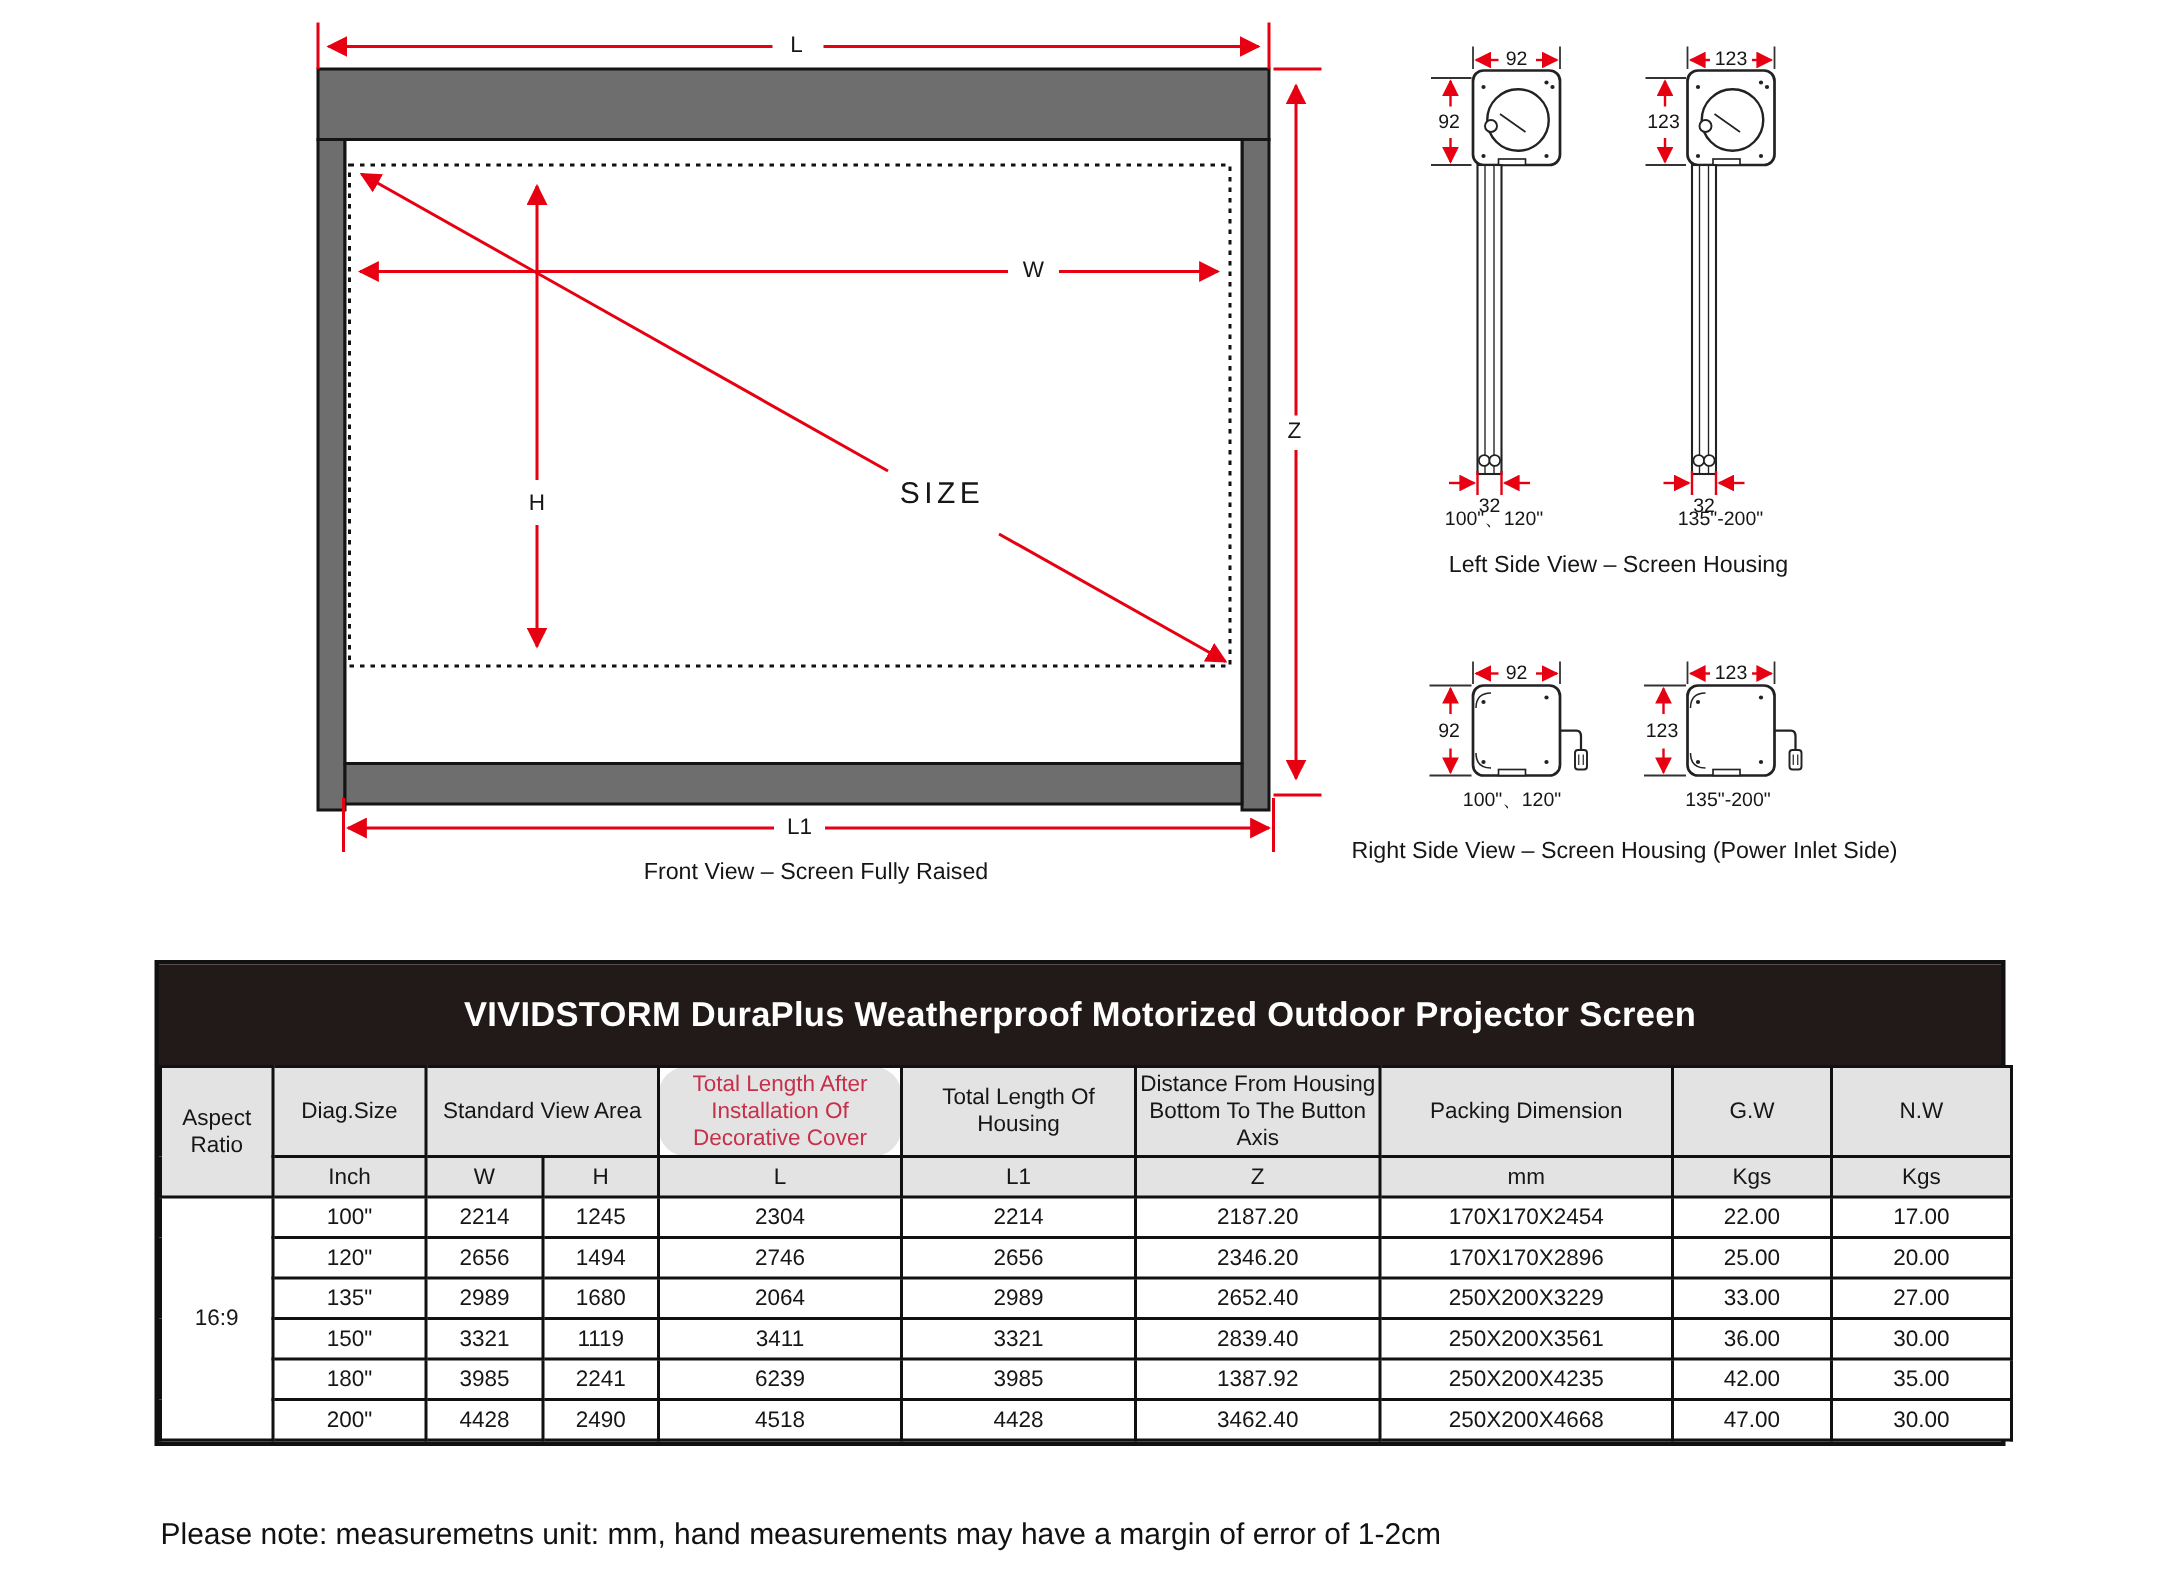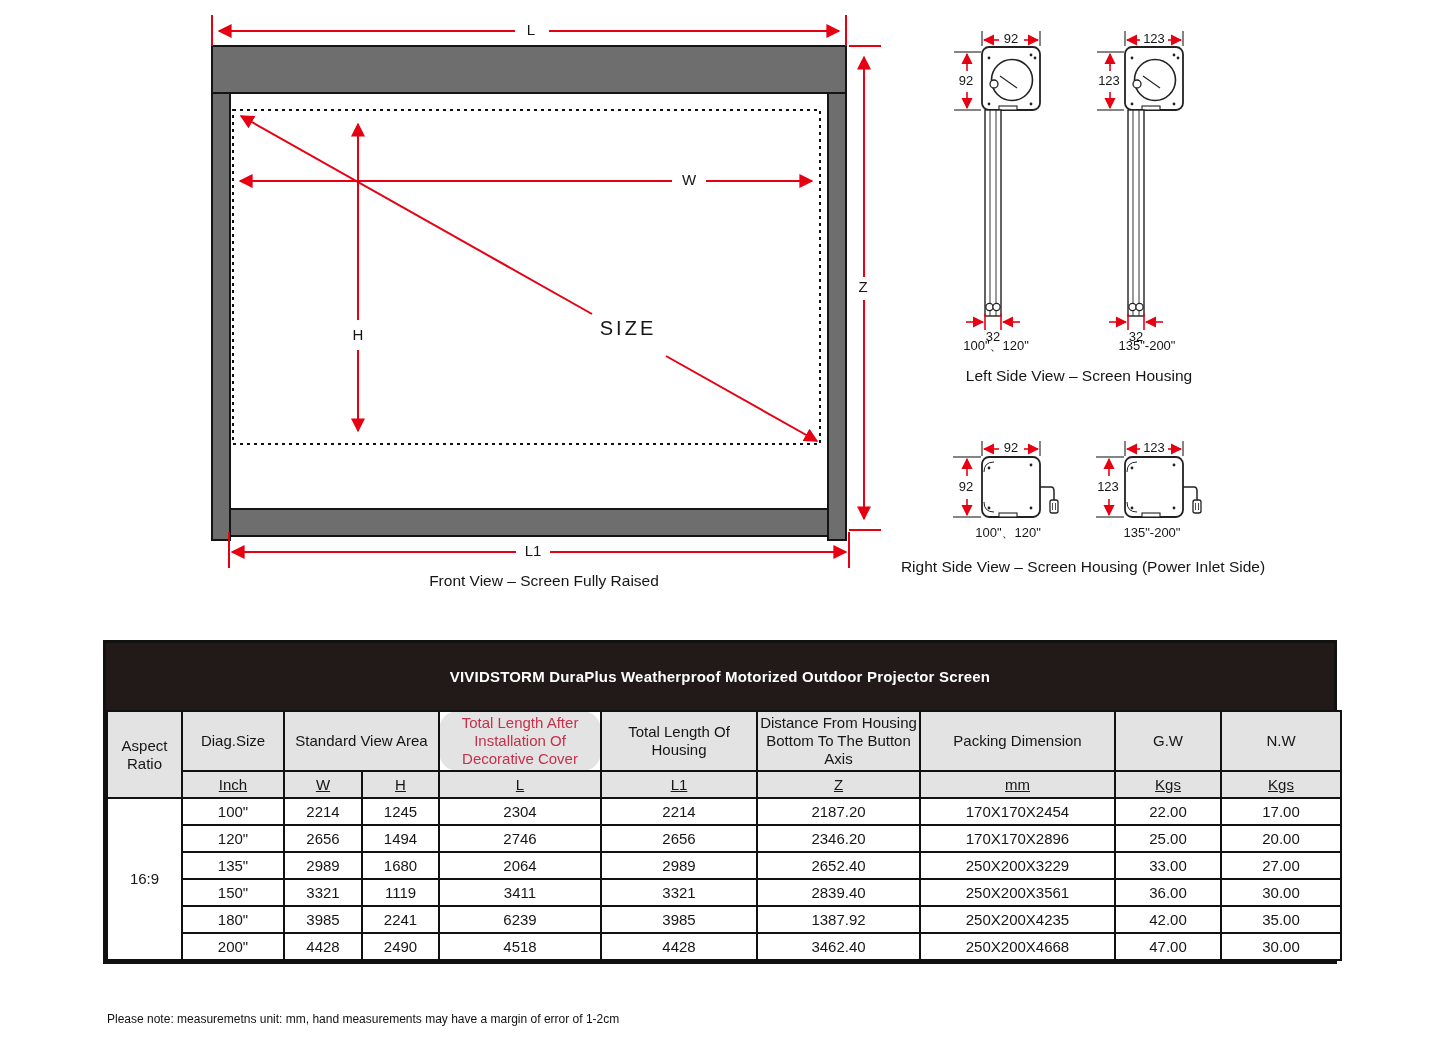--- a/index.html
+++ b/index.html
@@ -8,30 +8,30 @@
   svg text{font-family:"Liberation Sans",sans-serif;fill:#161616;}
   .t13{font-size:13px;}
   .t15{font-size:15px;}
   .t16{font-size:15.5px;}
   .tsize{font-size:20px;letter-spacing:3px;}
   #diagram-svg{position:absolute;left:0;top:0;}
 
   
   .spec-wrap{position:absolute;left:103px;top:640px;width:1234px;border:3px solid #111;box-sizing:border-box;background:#fff;}
   .spec-title{height:67px;background:#211a18;color:#ffffff;display:flex;align-items:center;justify-content:center;
-              font-size:15px;font-weight:bold;letter-spacing:.2px;}
+              font-size:23px;font-weight:bold;letter-spacing:.2px;}
   table.spec{width:100%;border-collapse:collapse;table-layout:fixed;}
   table.spec td,table.spec th{border:2px solid #111;text-align:center;vertical-align:middle;
               font-size:15px;line-height:1.2;padding:1px 2px;box-sizing:border-box;background:#fff;font-weight:normal;}
   table.spec th{background:#e3e3e3;}
   tr.hdr th{height:60px;}
-  tr.sub th{height:27px;text-decoration:underline;}
+  tr.sub th{height:27px;}
   tr.data td{height:27px;font-size:15px;}
   th.redhead{color:#c5304a;border-radius:19px;}
-  .note{position:absolute;left:107px;top:1012px;font-size:12px;color:#111;}
+  .note{position:absolute;left:107px;top:1012px;font-size:20px;color:#111;}
 </style>
 </head>
 <body>
 
 <svg id="diagram-svg" width="1440" height="1059" viewBox="0 0 1440 1059">
   <defs>
     <marker id="ah" viewBox="0 0 10 10" refX="9" refY="5" markerWidth="7" markerHeight="7" orient="auto-start-reverse">
       <path d="M0,0 L10,5 L0,10 z" fill="#e60012"></path>
     </marker>
   </defs>

